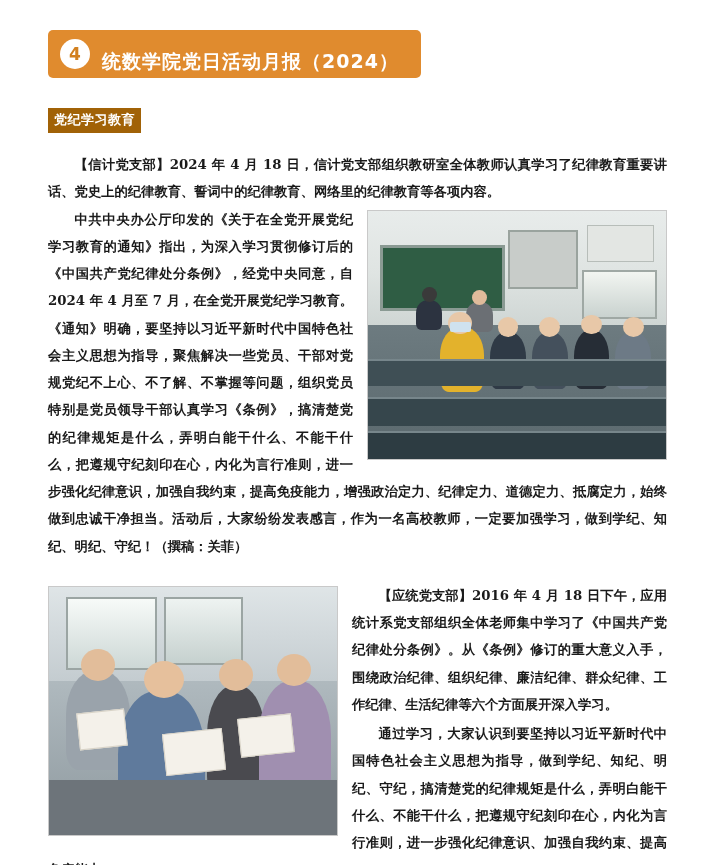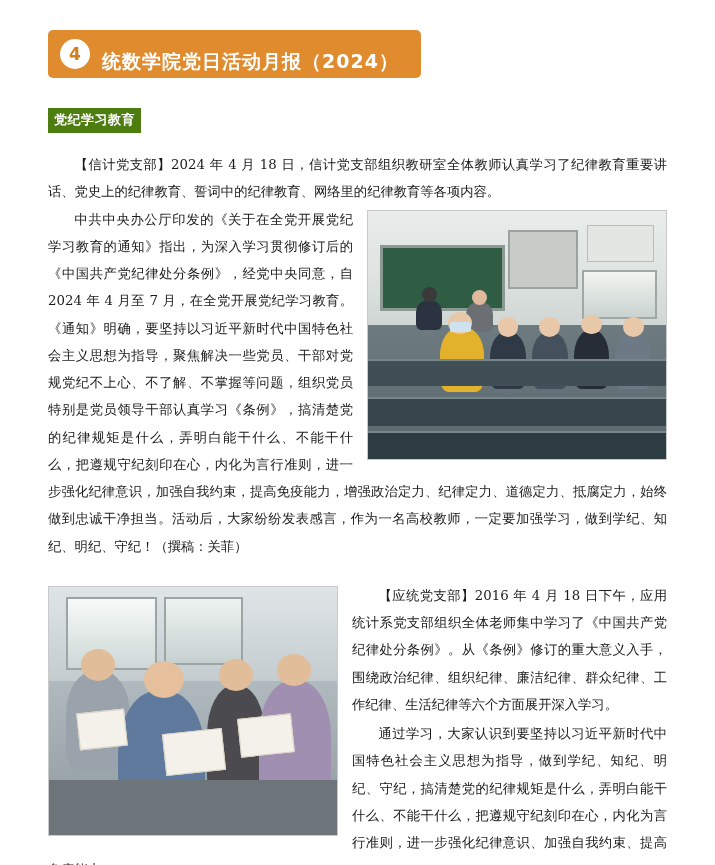--- a/index.html
+++ b/index.html
@@ -61,39 +61,40 @@
     white-space: nowrap;
     margin-top: 16px;
   }
 
   
   .section-heading-wrap {
     margin-top: 30px;
   }
   .section-heading {
     display: inline-block;
-    background: #4d7c0f;
+    background: #a16207;
     color: #ffffff;
     font-size: 13px;
     font-weight: bold;
     padding: 3px 6px 4px 6px;
     letter-spacing: 0.5px;
   }
 
   
   .body-text {
     font-family: "DejaVu Serif", "Liberation Serif", serif;
     font-size: 13.3px;
     line-height: 2.05;
     color: #1a1a1a;
     text-align: justify;
     text-justify: inter-ideograph;
   }
   .indent {
     text-indent: 2em;
+    font-weight: bold;
   }
   p.para {
     margin: 0;
   }
   .para-block {
     margin-top: 18px;
   }
 
   
   .img-right {

